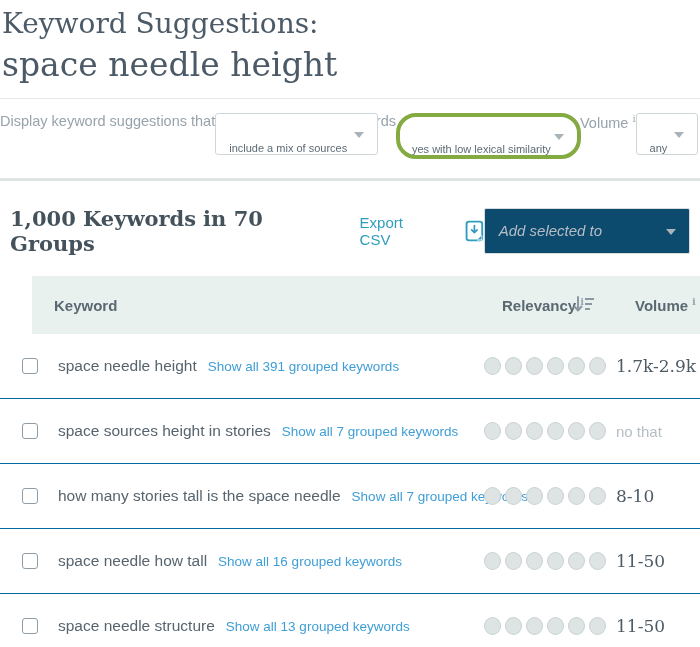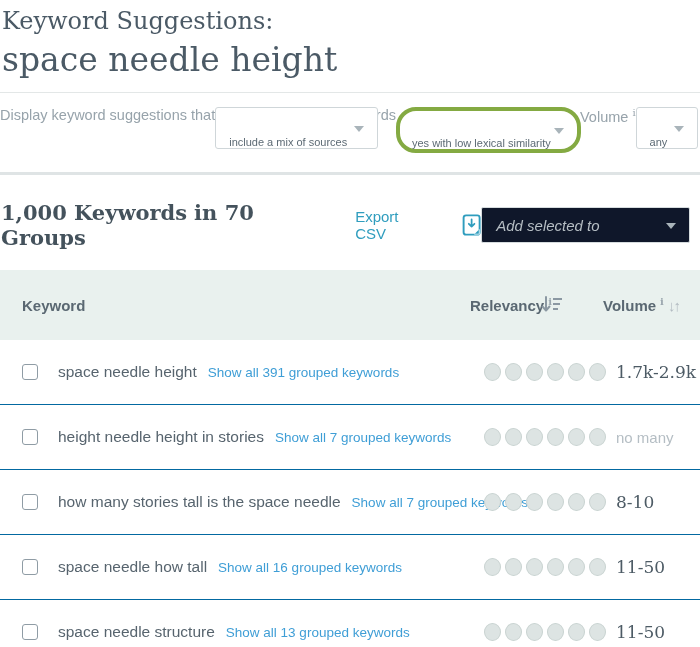--- a/index.html
+++ b/index.html
@@ -2,21 +2,21 @@
 <html><head>
 <meta charset="utf-8">
 <style>
   * { margin:0; padding:0; box-sizing:border-box; }
   html,body { width:700px; height:647px; background:#ffffff; overflow:hidden;
     font-family:"Liberation Sans", sans-serif; }
   .page { position:relative; width:700px; height:647px; }
 
   
   .hdr { padding:6px 0 0 2px; }
-  .eyebrow { font-family:"DejaVu Serif", serif; font-size:24px; color:#4b5a66; line-height:1.3; }
+  .eyebrow { font-family:"DejaVu Serif", serif; font-size:28px; color:#4b5a66; line-height:1.3; }
   .title   { font-family:"DejaVu Serif", serif; font-size:33px; color:#4b5a66; line-height:1.25; margin-top:2px; }
   .rule1 { border:none; border-top:1px solid #e3e7e7; margin-top:12px; }
   .rule2 { border:none; border-top:3px solid #dfe4e5; margin-top:19px; }
 
   
   .filters { display:flex; padding:14px 20px 0 0; }
   .filter { display:flex; flex-direction:row; }
   .f1 { width:270px; }
   .f2 { width:228px; margin-left:18px; }
   .f3 { width:150px; margin-left:64px; }
@@ -24,32 +24,32 @@
   .sup-i { font-family:"DejaVu Serif", serif; font-size:10px; color:#9aa6ae; vertical-align:super; margin-left:4px; }
   .select { position:relative; display:flex; align-items:flex-end; height:42px; background:#fff;
     border:1px solid #cfd6d9; border-radius:3px; padding:0 30px 0 13px;
     font-size:11px; color:#5c6a74; cursor:pointer; white-space:nowrap; }
   .select.hl { border:4px solid #84aa42; border-radius:20px; height:46px; padding:0 26px 0 12px; }
   .chev { position:absolute; right:13px; top:50%; margin-top:-2px;
     width:0; height:0; border-left:5px solid transparent; border-right:5px solid transparent;
     border-top:6px solid #a9b4ba; }
 
   
-  .results { display:flex; align-items:center; margin-top:26px; padding-left:1px; height:48px; }
+  .results { display:flex; align-items:center; margin-top:26px; padding-left:10px; height:48px; }
   .summary { font-family:"DejaVu Serif", serif; font-weight:bold; font-size:21px; color:#44525c; }
   .summary .gap { margin-left:7px; }
   .export { display:flex; align-items:center; margin-left:57px; cursor:pointer;gap:35px; }
   .export-label { font-size:15px; color:#2f9dbe; }
   .export-icon { margin-left:9px; display:block; }
-  .addsel { position:relative; display:flex; align-items:center; width:235px; height:36px; margin-left:auto;
-    margin-right:10px; border:1px solid #d6dcde; border-radius:2px; background:#0f172a; padding:0 30px 0 14px;
+  .addsel { position:relative; display:flex; align-items:center; width:235px; height:46px; margin-left:auto;
+    margin-right:10px; border:1px solid #d6dcde; border-radius:2px; background:#0c4a6e; padding:0 30px 0 14px;
     font-size:15px; font-style:italic; color:#b6bec4; cursor:pointer; }
 
   
-  .thead { position:relative; margin-top:21px; height:70px; background:#e9f1ee; }
+  .thead { position:relative; margin-top:21px; height:58px; background:#e9f1ee;margin-left:32px; }
   .thead .col { position:absolute; top:50%; transform:translateY(-50%); font-size:15px; font-weight:bold; color:#5a6872; }
   .col-kw { left:22px; }
   .col-rel { left:470px; }
   .col-vol { left:603px; }
   .sort-ic { position:absolute; left:541px; top:50%; transform:translateY(-50%); cursor:pointer; }
   .updown { position:absolute; left:668px; top:50%; transform:translateY(-50%);
     font-size:15px; color:#b3bcc2; letter-spacing:-2px; cursor:pointer; }
 
   .trow { position:relative; height:65px; border-bottom:1px solid #0369a1; }
   .cb { position:absolute; left:22px; top:24px; width:16px; height:16px; background:#fff;
@@ -140,30 +140,30 @@
         <span class="dot"></span>
         <span class="dot"></span>
         <span class="dot"></span>
         <span class="dot"></span>
       </span>
     <span class="vol">1.7k-2.9k</span>
   </div>
 
   <div class="trow">
     <span class="cb"></span>
-    <span class="kw"><span>height needle height in stories</span><span class="show-link">Show all 7 grouped keywords</span></span>
-    <span class="dots">
-        <span class="dot"></span>
-        <span class="dot"></span>
-        <span class="dot"></span>
-        <span class="dot"></span>
-        <span class="dot"></span>
-        <span class="dot"></span>
-      </span>
-    <span class="vol muted">no many</span>
+    <span class="kw"><span>space sources height in stories</span><span class="show-link">Show all 7 grouped keywords</span></span>
+    <span class="dots">
+        <span class="dot"></span>
+        <span class="dot"></span>
+        <span class="dot"></span>
+        <span class="dot"></span>
+        <span class="dot"></span>
+        <span class="dot"></span>
+      </span>
+    <span class="vol muted">no that</span>
   </div>
 
   <div class="trow">
     <span class="cb"></span>
     <span class="kw"><span>how many stories tall is the space needle</span><span class="show-link">Show all 7 grouped keywords</span></span>
     <span class="dots">
         <span class="dot"></span>
         <span class="dot"></span>
         <span class="dot"></span>
         <span class="dot"></span>

